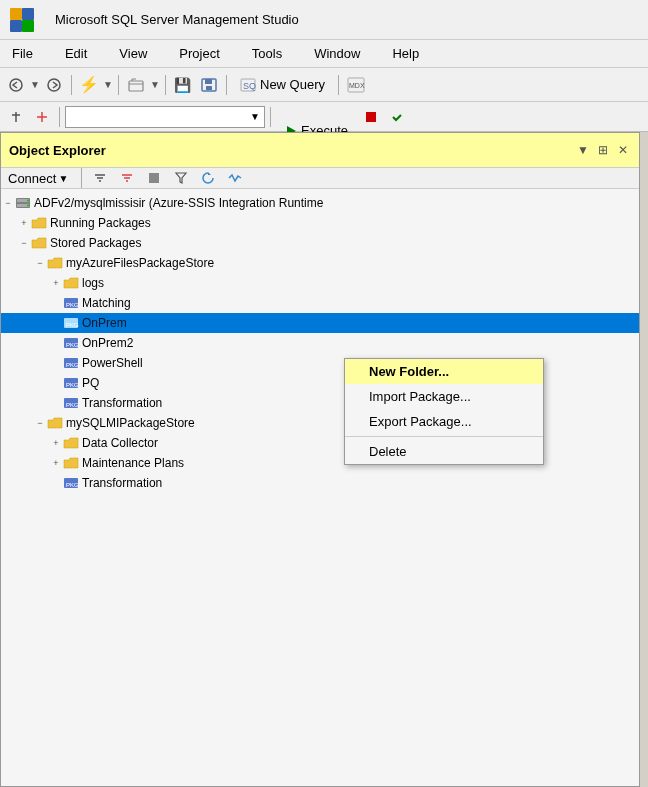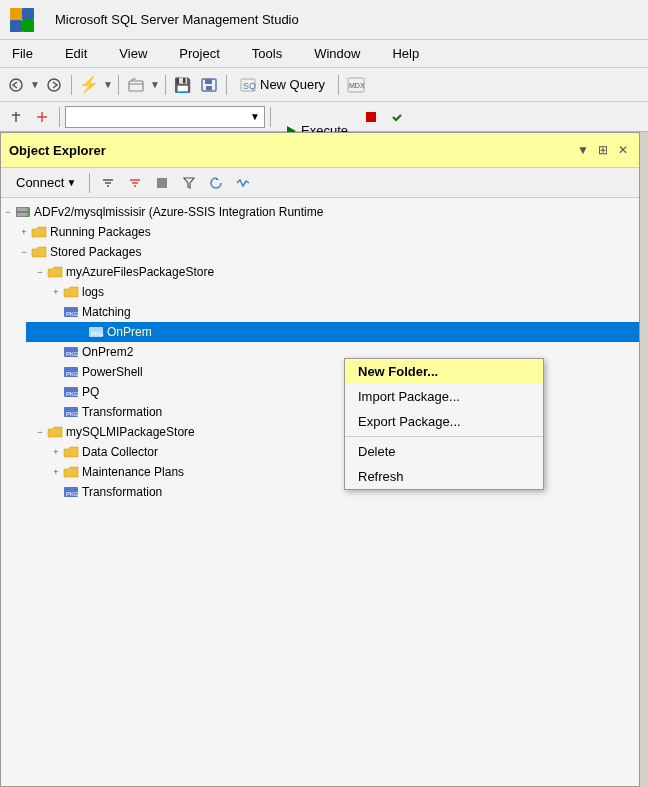--- a/index.html
+++ b/index.html
@@ -153,24 +153,24 @@
       align-items: center;
       justify-content: center;
       cursor: pointer;
       font-size: 12px;
       color: #555;
     }
 
     
     .oe-toolbar {
       background: #f0f0f0;
-      height: 30px;
-      display: flex;
-      align-items: center;
-      padding: 0 8px;
+      height: 21px;
+      display: flex;
+      align-items: center;
+      padding: 0 0;
       gap: 3px;
       border-bottom: 1px solid #ccc;
     }
     .oe-connect-btn {
       display: flex;
       align-items: center;
       gap: 2px;
       padding: 2px 6px;
       border: 1px solid transparent;
       cursor: pointer;
@@ -186,22 +186,21 @@
     .tree-item {
       display: flex;
       align-items: center;
       padding: 1px 0;
       cursor: pointer;
       white-space: nowrap;
       height: 20px;
     }
     .tree-item.selected {
       background: #0078d7;
-      color: #fef9c3;
-      margin-left: 25px;
+      color: #0f172a;
     }
     .tree-indent {
       display: inline-block;
       width: 16px;
       flex-shrink: 0;
     }
     .tree-expander {
       width: 14px;
       height: 14px;
       display: flex;
@@ -229,21 +228,21 @@
       position: absolute;
       top: 358px;
       left: 344px;
       width: 200px;
       background: #f5f5f5;
       border: 1px solid #999;
       box-shadow: 2px 2px 6px rgba(0,0,0,0.3);
       z-index: 100;
     }
     .ctx-item {
-      padding: 5px 13px;
+      padding: 5px 24px;
       cursor: pointer;
       font-size: 13px;
       color: #000;
     }
     .ctx-item:first-child {
       background: #fffe9e;
       font-weight: bold;
     }
     .ctx-separator {
       height: 1px;
@@ -619,14 +618,13 @@
       </div>
     </div>
 </div>
 
 <div class="context-menu" id="context-menu">
 <div class="ctx-item">New Folder...</div>
     <div class="ctx-item">Import Package...</div>
     <div class="ctx-item">Export Package...</div>
     <div class="ctx-separator"></div>
     <div class="ctx-item">Delete</div>
-    <div class="ctx-item">Refresh</div>
   </div>
 
 </body></html>

